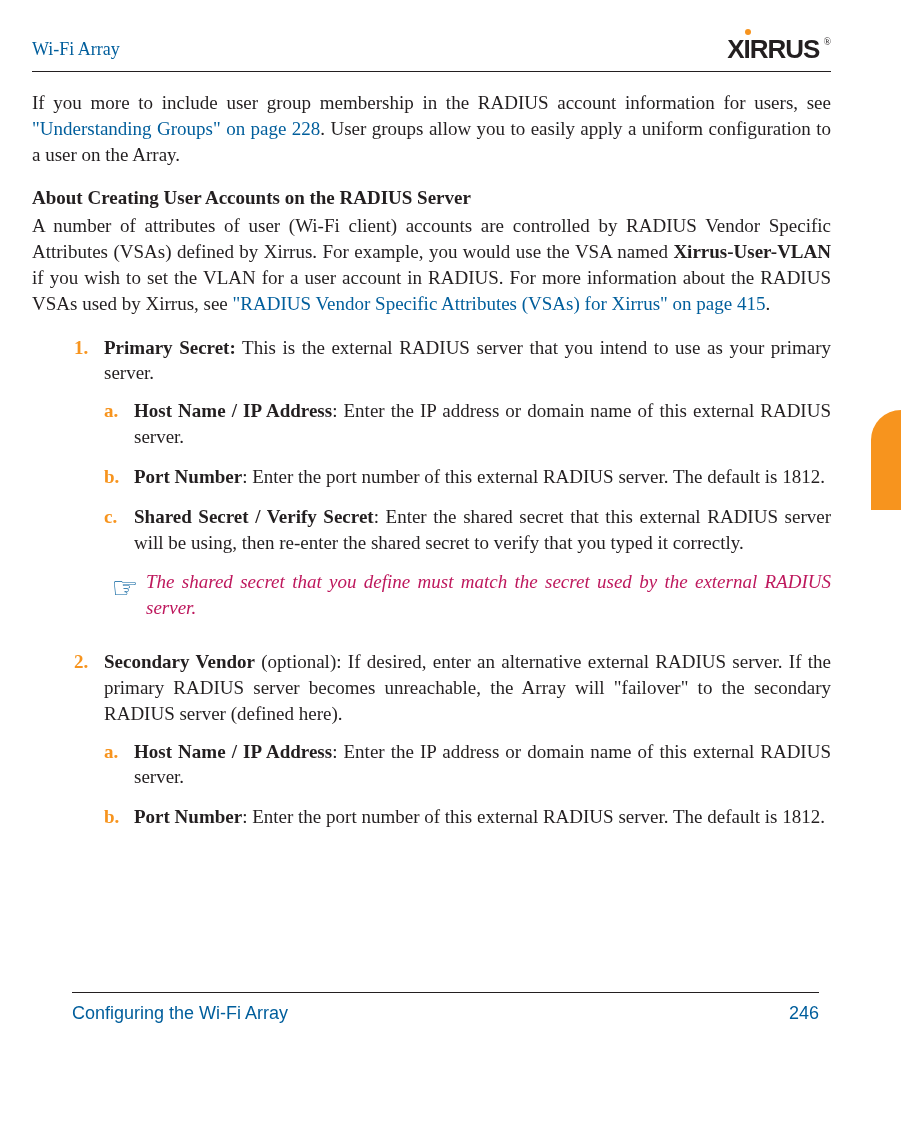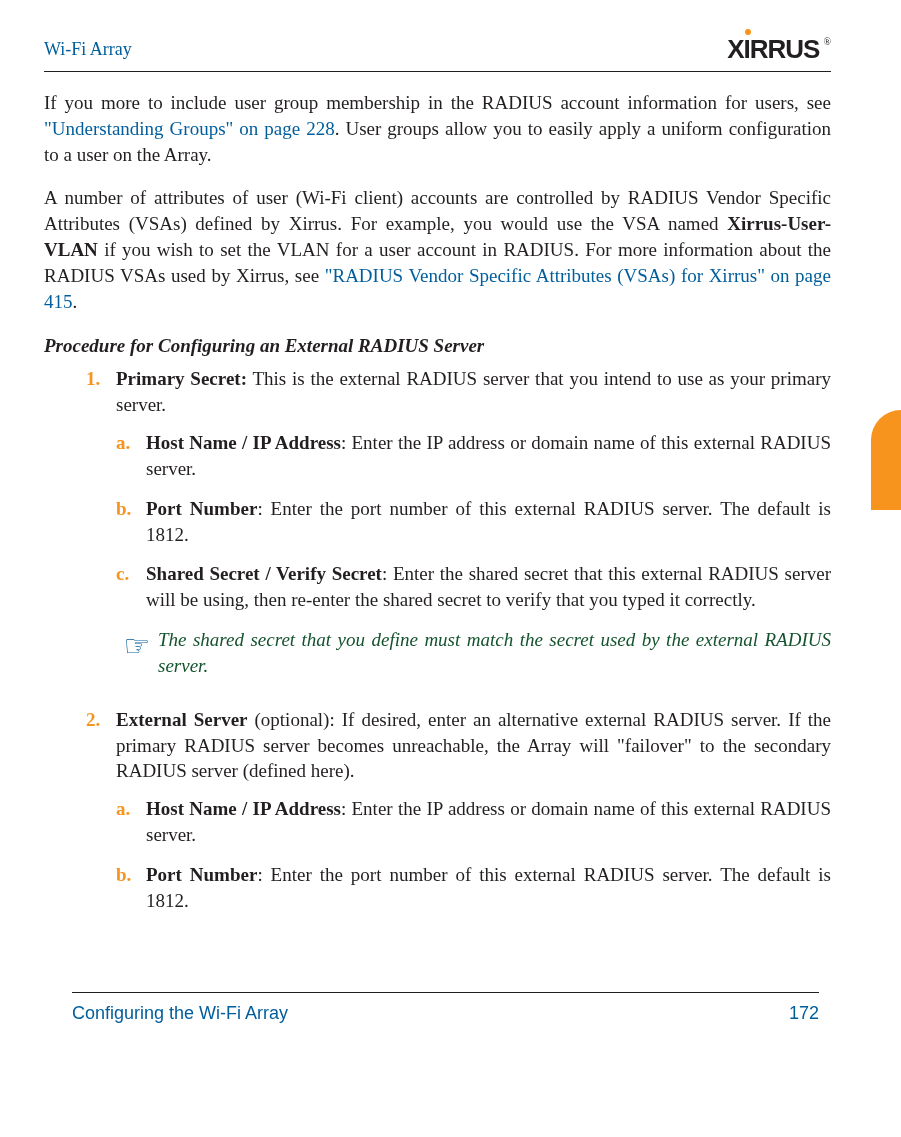--- a/index.html
+++ b/index.html
@@ -1,17 +1,17 @@
 <!DOCTYPE html>
 <html><head>
 <meta charset="utf-8">
 <style>
 html,body{margin:0;padding:0}
 body{width:901px;height:1137px;background:#fff;font-family:"Palatino Linotype","Book Antiqua",Palatino,Georgia,serif;color:#231f20;position:relative}
-.page{padding:33px 70px 40px 44px;position:relative;height:1060px;box-sizing:border-box}
+.page{padding:33px 70px 40px 32px;position:relative;height:1060px;box-sizing:border-box}
 .rh{display:flex;justify-content:space-between;align-items:center;height:32px}
 .rh-title{color:#005e9c;font-size:18px}
 .logo{display:flex;align-items:center;gap:4px}
 .logo-x{font-family:Arial,Helvetica,sans-serif;font-size:26px;font-weight:900;color:#231f20;letter-spacing:-1px;display:flex;align-items:flex-end}
 .logo-x .dot-i{display:inline-block;position:relative}
 .logo-x .dot-i .dot{position:absolute;top:-5px;left:2px;width:6px;height:6px;border-radius:50%;background:#f7941e}
 .logo-reg{font-size:10px;color:#231f20;align-self:flex-start;margin-top:2px}
 .hr{border:none;border-top:1px solid #231f20;margin:6px 0 18px 0}
 .body-text{font-size:19px;line-height:1.36}
 .p{margin:0 0 18px 0;text-align:justify}
@@ -21,21 +21,21 @@
 .num-list{margin:0 0 0 42px;padding:0}
 .num-item{display:flex;margin-bottom:14px}
 .num{color:#f7941e;font-weight:bold;min-width:30px}
 .num-body{flex:1;text-align:justify}
 .sub-list{margin:12px 0 0 0;padding:0}
 .sub-item{display:flex;margin-bottom:14px}
 .sub-letter{color:#f7941e;font-weight:bold;min-width:30px}
 .sub-body{flex:1;text-align:justify}
 .note-row{display:flex;align-items:flex-start;margin:8px 0 14px 0}
 .note-icon{font-size:30px;color:#005e9c;min-width:42px;text-align:center;line-height:1;margin-top:4px}
-.note-text{color:#14532d;font-style:italic;font-size:19px;text-align:justify;line-height:1.36}
+.note-text{color:#be185d;font-style:italic;font-size:19px;text-align:justify;line-height:1.36}
 .b{font-weight:bold}
 .footer{position:absolute;bottom:36px;left:72px;right:82px}
 .footer .hr{margin:0 0 10px 0}
 .footer-row{display:flex;justify-content:space-between;color:#005e9c;font-family:Arial,Helvetica,sans-serif;font-size:18px}
 .side-tab{position:absolute;right:0;top:410px;width:30px;height:100px;background:#f7941e;border-top-left-radius:40px}
 </style>
 </head>
 <body>
 
 <div class="side-tab"></div>
@@ -52,25 +52,25 @@
     </div>
   </div>
   <hr class="hr">
 
   <div class="body-text">
 
     <p class="p">
       <span>If you more to include user group membership in the RADIUS account information for users, see </span><span class="link">"Understanding Groups" on page 228</span><span>. User groups allow you to easily apply a uniform configuration to a user on the Array.</span>
     </p>
 
+    <div class="h2">About Creating User Accounts on the RADIUS Server</div>
     <p class="p">
       <span>A number of attributes of user (Wi-Fi client) accounts are controlled by RADIUS Vendor Specific Attributes (VSAs) defined by Xirrus. For example, you would use the VSA named </span><span class="b">Xirrus-User-VLAN</span><span> if you wish to set the VLAN for a user account in RADIUS. For more information about the RADIUS VSAs used by Xirrus, see </span><span class="link">"RADIUS Vendor Specific Attributes (VSAs) for Xirrus" on page 415</span><span>.</span>
     </p>
 
-    <div class="h3">Procedure for Configuring an External RADIUS Server</div>
 
     <div class="num-list">
 
       <div class="num-item">
         <div class="num">1.</div>
         <div class="num-body">
           <span class="b">Primary Secret:</span><span> This is the external RADIUS server that you intend to use as your primary server.</span>
 
           <div class="sub-list">
             <div class="sub-item">
@@ -90,21 +90,21 @@
               <div class="note-icon">☞</div>
               <div class="note-text">The shared secret that you define must match the secret used by the external RADIUS server.</div>
             </div>
           </div>
         </div>
       </div>
 
       <div class="num-item">
         <div class="num">2.</div>
         <div class="num-body">
-          <span class="b">External Server</span><span> (optional): If desired, enter an alternative external RADIUS server. If the primary RADIUS server becomes unreachable, the Array will "failover" to the secondary RADIUS server (defined here).</span>
+          <span class="b">Secondary Vendor</span><span> (optional): If desired, enter an alternative external RADIUS server. If the primary RADIUS server becomes unreachable, the Array will "failover" to the secondary RADIUS server (defined here).</span>
 
           <div class="sub-list">
             <div class="sub-item">
               <div class="sub-letter">a.</div>
               <div class="sub-body"><span class="b">Host Name / IP Address</span><span>: Enter the IP address or domain name of this external RADIUS server.</span></div>
             </div>
             <div class="sub-item">
               <div class="sub-letter">b.</div>
               <div class="sub-body"><span class="b">Port Number</span><span>: Enter the port number of this external RADIUS server. The default is 1812.</span></div>
             </div>
@@ -112,17 +112,17 @@
         </div>
       </div>
 
     </div>
   </div>
 
   <div class="footer">
     <hr class="hr">
     <div class="footer-row">
       <span>Configuring the Wi-Fi Array</span>
-      <span>172</span>
+      <span>246</span>
     </div>
   </div>
 
 </div>
 
 </body></html>

